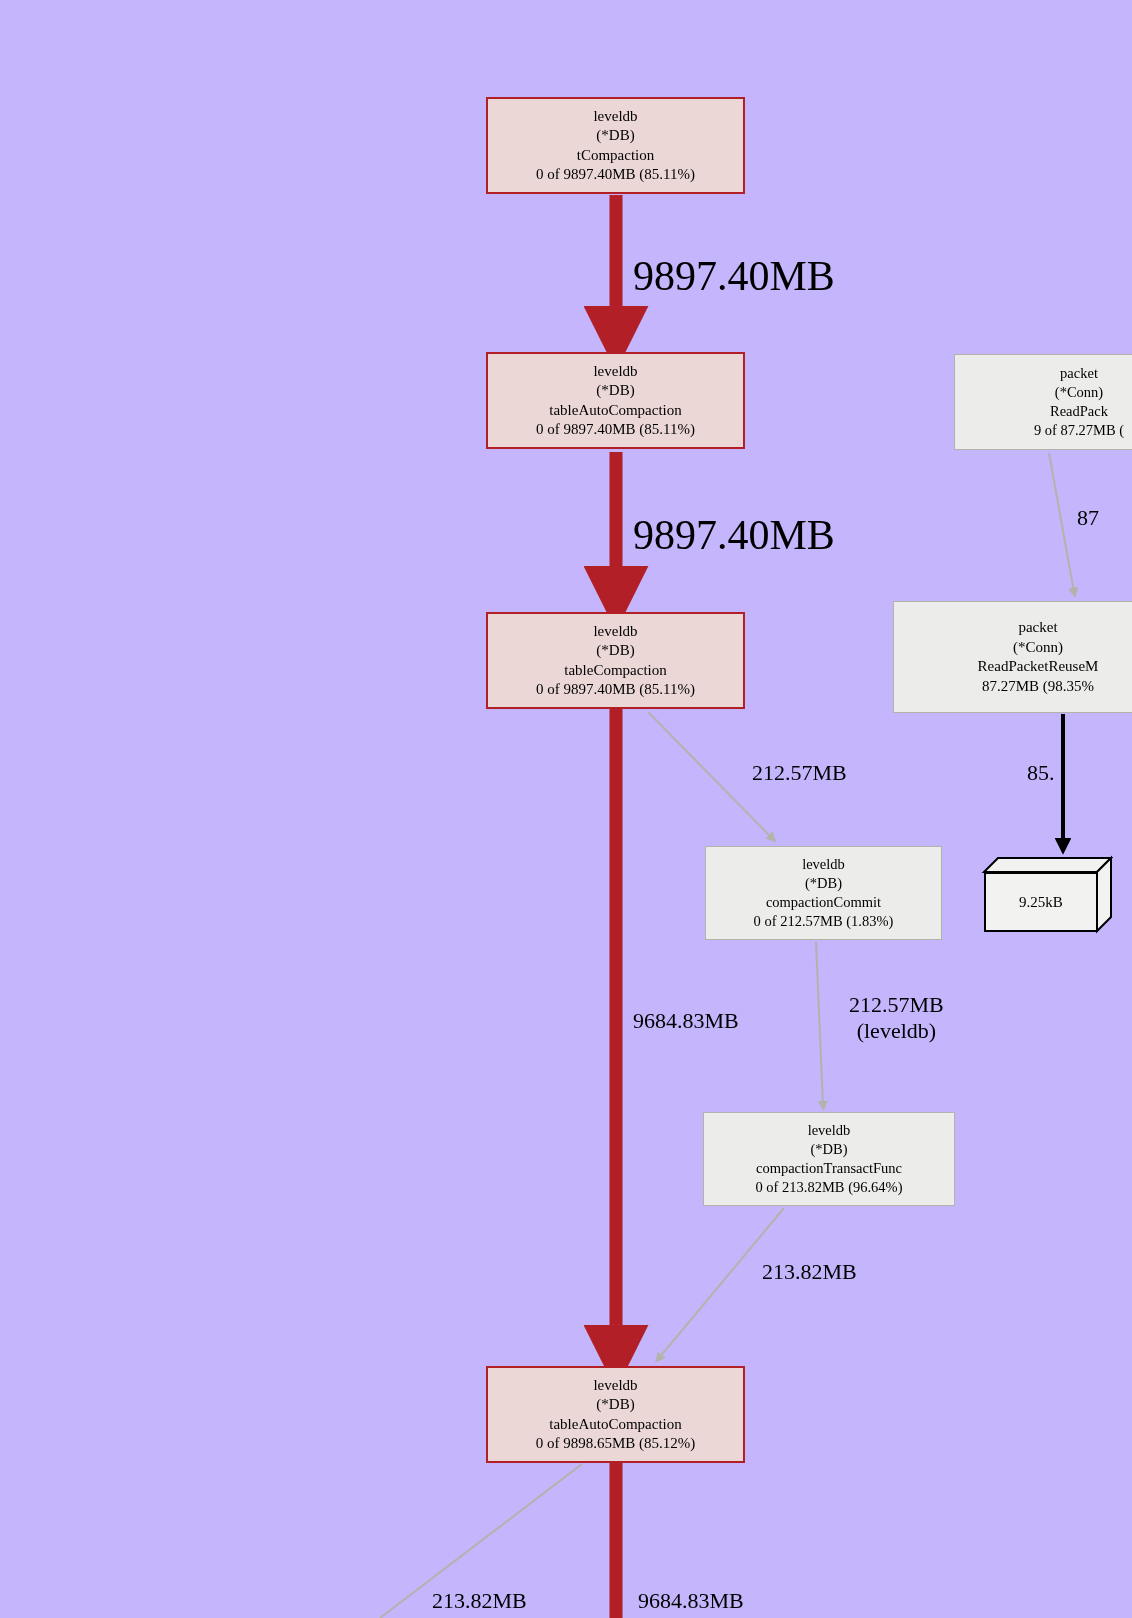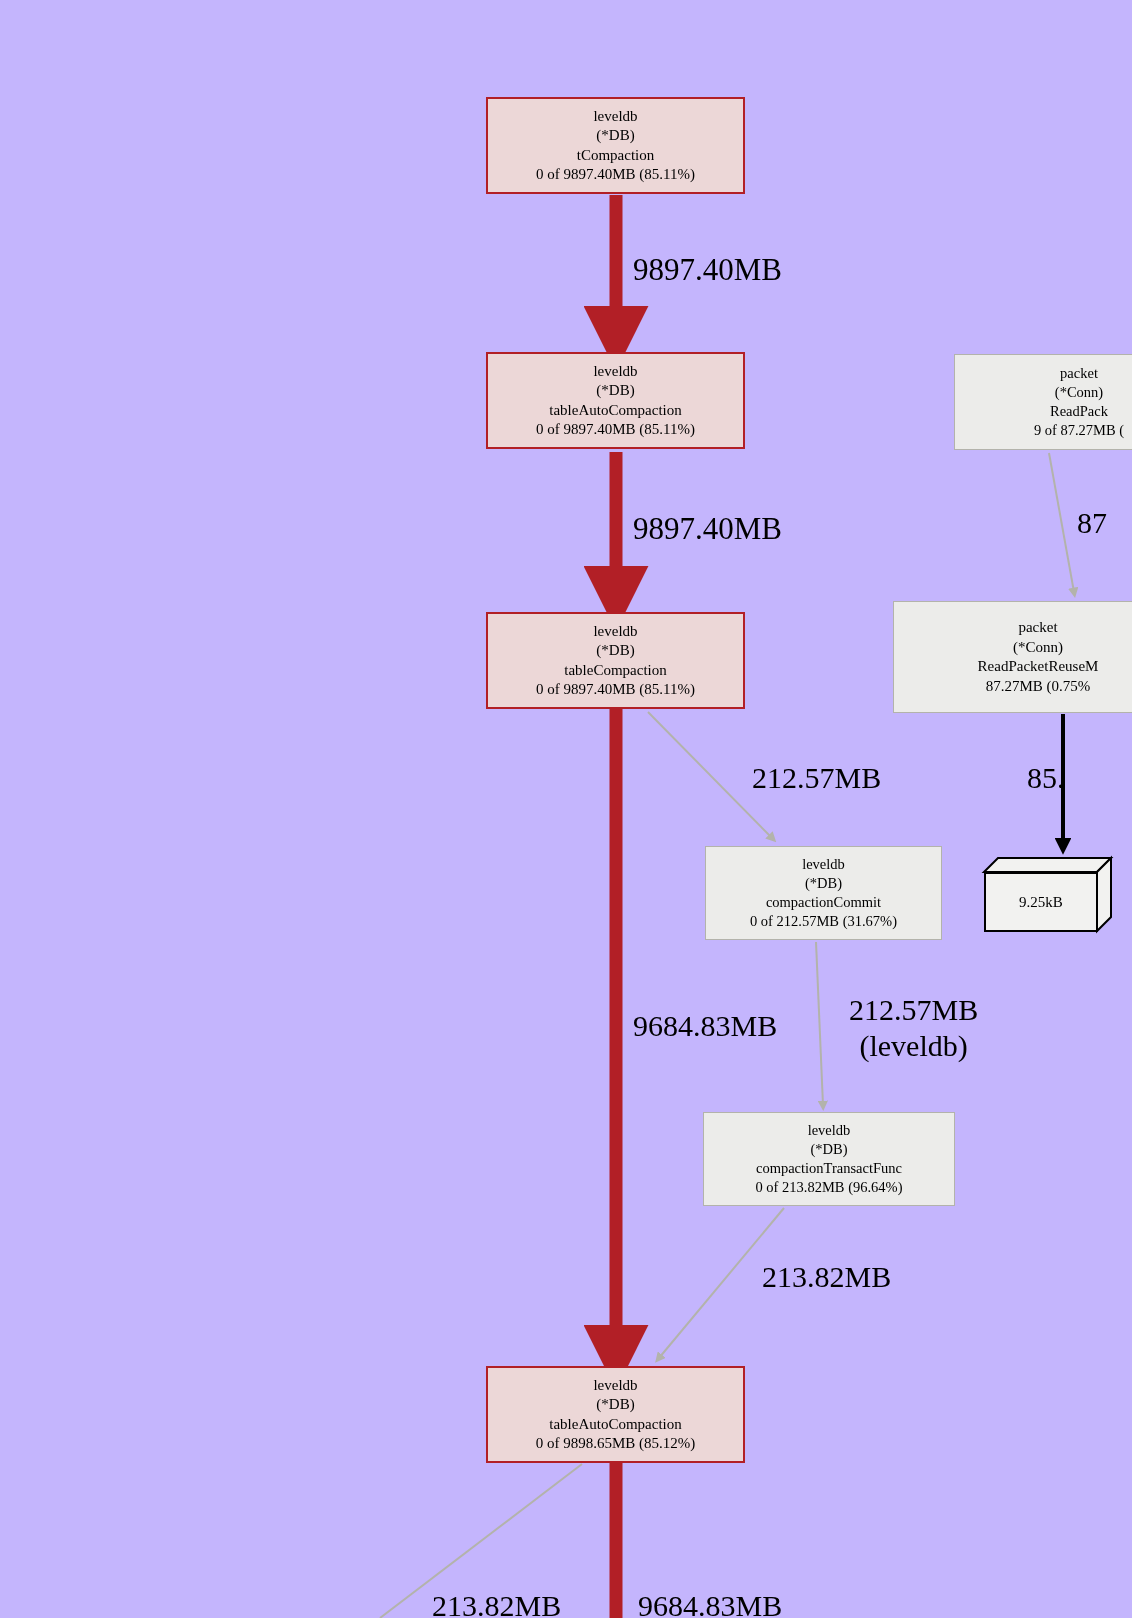--- a/index.html
+++ b/index.html
@@ -73,22 +73,22 @@
   }
   .box3d svg { position: absolute; left: 0; top: 0; overflow: visible; }
 
   .edge-label {
     position: absolute;
     color: #000000;
     white-space: nowrap;
     line-height: 1.20;
     z-index: 6;
   }
-  .el-xl { font-size: 31px; }
-  .el-lg { font-size: 30px; }
+  .el-xl { font-size: 42px; }
+  .el-lg { font-size: 22px; }
   .el-2line { text-align: center; }
 </style>
 </head>
 <body>
 
 <div id="canvas">
 
   <svg class="edges" viewBox="0 0 1132 1618">
     <defs>
       <marker id="ar-hot" viewBox="0 0 12 12" refX="5" refY="6" markerWidth="5.0" markerHeight="5.0" orient="auto">
@@ -141,21 +141,21 @@
     <span class="ln">leveldb</span>
     <span class="ln">(*DB)</span>
     <span class="ln">tableCompaction</span>
     <span class="ln">0 of 9897.40MB (85.11%)</span>
   </div>
 
   <div class="node node-cold node-sz-md" style="left:705px; top:846px; width:237px; height:94px;">
     <span class="ln">leveldb</span>
     <span class="ln">(*DB)</span>
     <span class="ln">compactionCommit</span>
-    <span class="ln">0 of 212.57MB (31.67%)</span>
+    <span class="ln">0 of 212.57MB (1.83%)</span>
   </div>
 
   <div class="node node-cold node-sz-md" style="left:703px; top:1112px; width:252px; height:94px;">
     <span class="ln">leveldb</span>
     <span class="ln">(*DB)</span>
     <span class="ln">compactionTransactFunc</span>
     <span class="ln">0 of 213.82MB (96.64%)</span>
   </div>
 
   <div class="node node-hot node-sz-lg" style="left:486px; top:1366px; width:259px; height:97px;">
@@ -169,21 +169,21 @@
     <span class="ln">packet</span>
     <span class="ln">(*Conn)</span>
     <span class="ln">ReadPack</span>
     <span class="ln">9 of 87.27MB (</span>
   </div>
 
   <div class="node node-cold node-sz-lg" style="left:893px; top:601px; width:290px; height:112px;">
     <span class="ln">packet</span>
     <span class="ln">(*Conn)</span>
     <span class="ln">ReadPacketReuseM</span>
-    <span class="ln">87.27MB (0.75%</span>
+    <span class="ln">87.27MB (98.35%</span>
   </div>
 
   <div class="box3d" style="left:982px; top:855px; width:130px; height:80px;">
     <svg width="130" height="80">
       <polygon points="2,17 16,3 129,3 115,17" fill="#f2f2f0" stroke="#000000" stroke-width="2"></polygon>
       <polygon points="115,17 129,3 129,62 115,76" fill="#f2f2f0" stroke="#000000" stroke-width="2"></polygon>
     </svg>
     <div class="face" style="left:2px; top:17px; width:114px; height:60px;">
       <span class="ln">9.25kB</span>
     </div>

